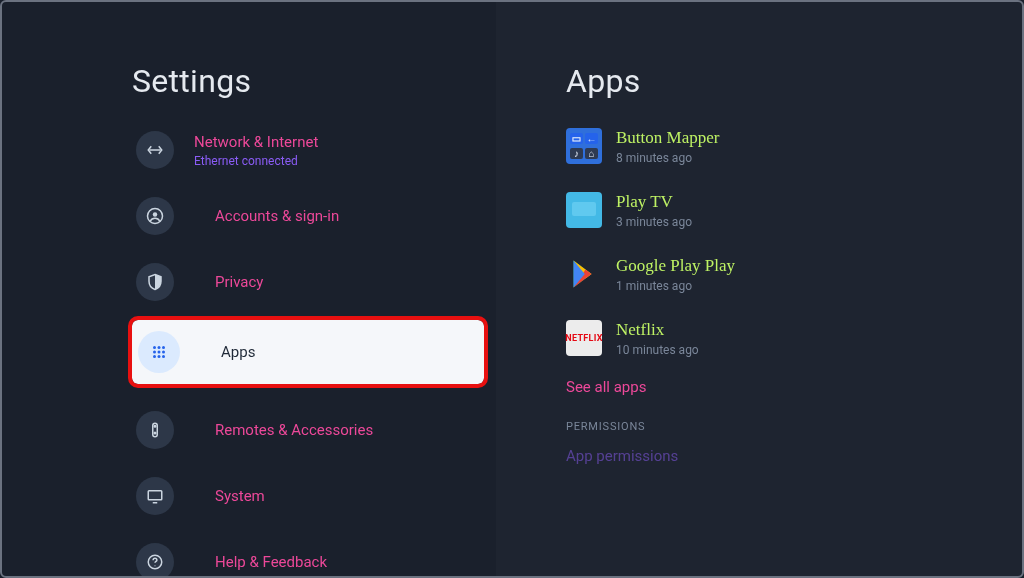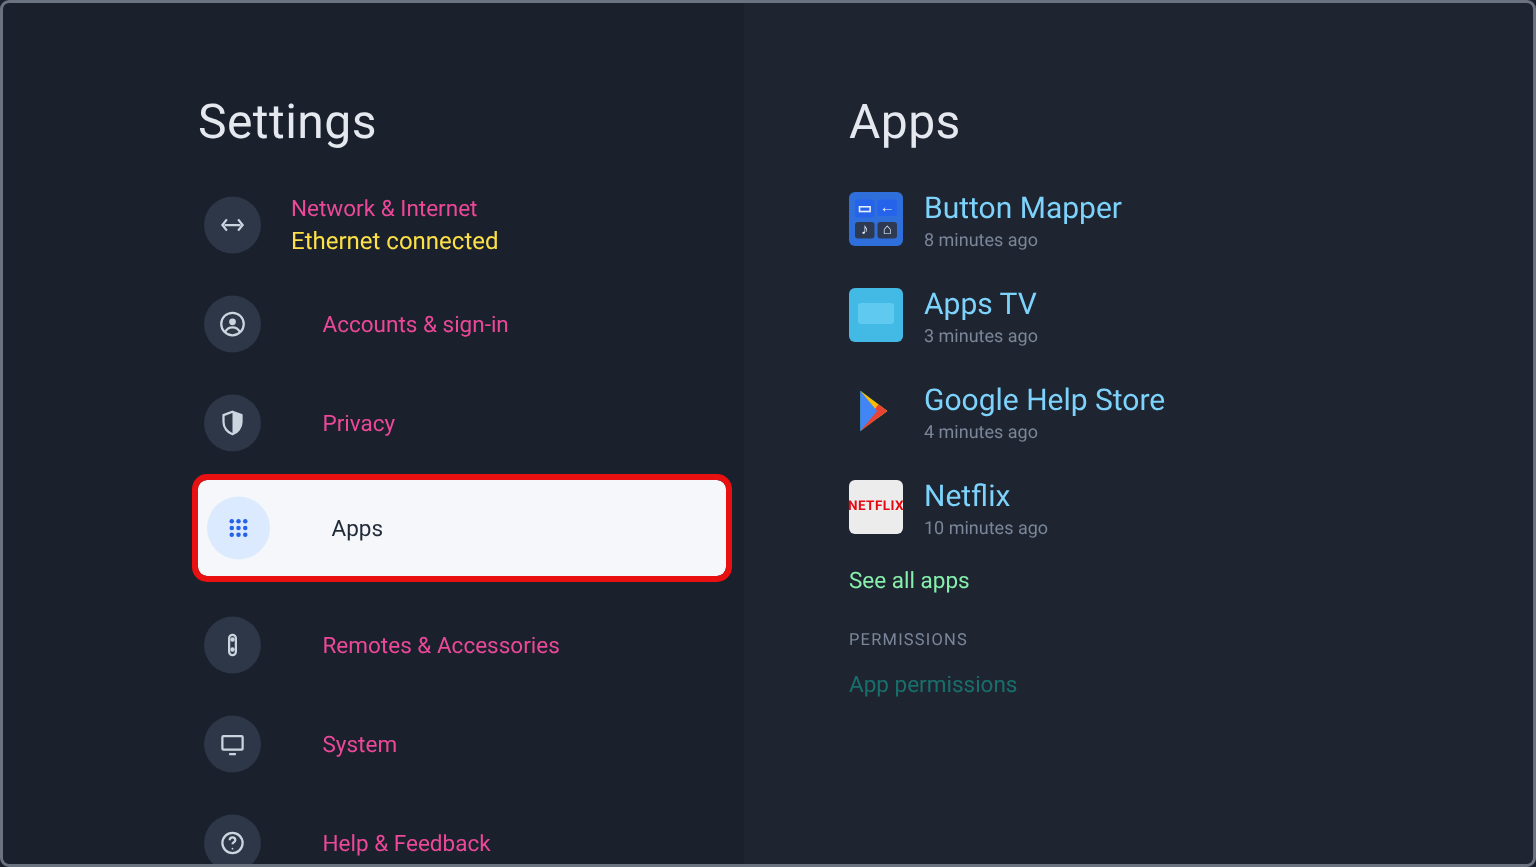--- a/index.html
+++ b/index.html
@@ -62,22 +62,22 @@
     color: #cbd5e0;
     flex: none;
     margin-right: 20px;
   }
   .icon-circle svg { width: 18px; height: 18px; display:block; }
   .item-title {
     font-size: 15px;
     color: #ec4899;
   }
   .item-sub {
-    font-size: 16px;
-    color: #fde047;
+    font-size: 12px;
+    color: #8b5cf6;
     margin-top: 3px;
   }
   .item.selected {
     background: #f5f7fa;
     height: 64px;
     outline: 4px solid #e81010;
     outline-offset: 0;
   }
   .item.selected .icon-circle {
     background: #dbeafe;
@@ -96,29 +96,29 @@
     cursor: pointer;
   }
   .app-icon {
     width: 36px; height: 36px;
     border-radius: 4px;
     display: inline-flex;
     align-items: center; justify-content: center;
     flex: none; margin-right: 14px;
     font-size: 9px; font-weight: 700;
   }
-  .app-title { font-size: 20px; color: #7dd3fc; }
+  .app-title { font-size: 17px; color: #bef264; font-family: Liberation Serif, serif; }
   .app-sub { font-size: 12px; color: #7a8699; margin-top: 3px; }
   .link-row {
-    font-size: 15px; color: #86efac;
+    font-size: 15px; color: #ec4899;
     margin: 14px 0 14px;
     cursor: pointer;
   }
   .permissions-row {
-    font-size: 15px; color: #14b8a6;
+    font-size: 15px; color: #8b5cf6;
     opacity: .5;
   }
 
   
   .ic-netflix { background:#ececec; color:#e50914; letter-spacing:0.3px; }
   .ic-button-mapper { background:#2f6fdb; color:#e9f0fb; display:grid; grid-template-columns:1fr 1fr; grid-template-rows:1fr 1fr; gap:2px; padding:4px; }
   .ic-button-mapper span { display:flex; align-items:center; justify-content:center; font-size:10px; }
   .ic-button-mapper .a{ background:#2563eb; border-radius:2px;}
   .ic-button-mapper .b{ background:#2563eb; border-radius:2px;}
   .ic-button-mapper .c{ background:#2e3a52; border-radius:2px;}
@@ -230,37 +230,37 @@
       </span>
       <div>
         <div class="app-title">Button Mapper</div>
         <div class="app-sub">8 minutes ago</div>
       </div>
     </div>
 
     <div class="app-row">
       <span class="app-icon ic-livetv"></span>
       <div>
-        <div class="app-title">Apps TV</div>
+        <div class="app-title">Play TV</div>
         <div class="app-sub">3 minutes ago</div>
       </div>
     </div>
 
     <div class="app-row">
       <span class="app-icon ic-play">
         <svg viewBox="0 0 48 48" width="36" height="36">
           <path d="M10 6l24 18-24 18z" fill="#34a853"></path>
           <path d="M10 6l24 18-8 6-16-24z" fill="#fbbc04"></path>
           <path d="M10 42l24-18-8-6-16 24z" fill="#ea4335"></path>
           <path d="M10 6v36l15-18z" fill="#4285f4"></path>
         </svg>
       </span>
       <div>
-        <div class="app-title">Google Help Store</div>
-        <div class="app-sub">4 minutes ago</div>
+        <div class="app-title">Google Play Play</div>
+        <div class="app-sub">1 minutes ago</div>
       </div>
     </div>
 
     <div class="app-row">
       <span class="app-icon ic-netflix">NETFLIX</span>
       <div>
         <div class="app-title">Netflix</div>
         <div class="app-sub">10 minutes ago</div>
       </div>
     </div>

